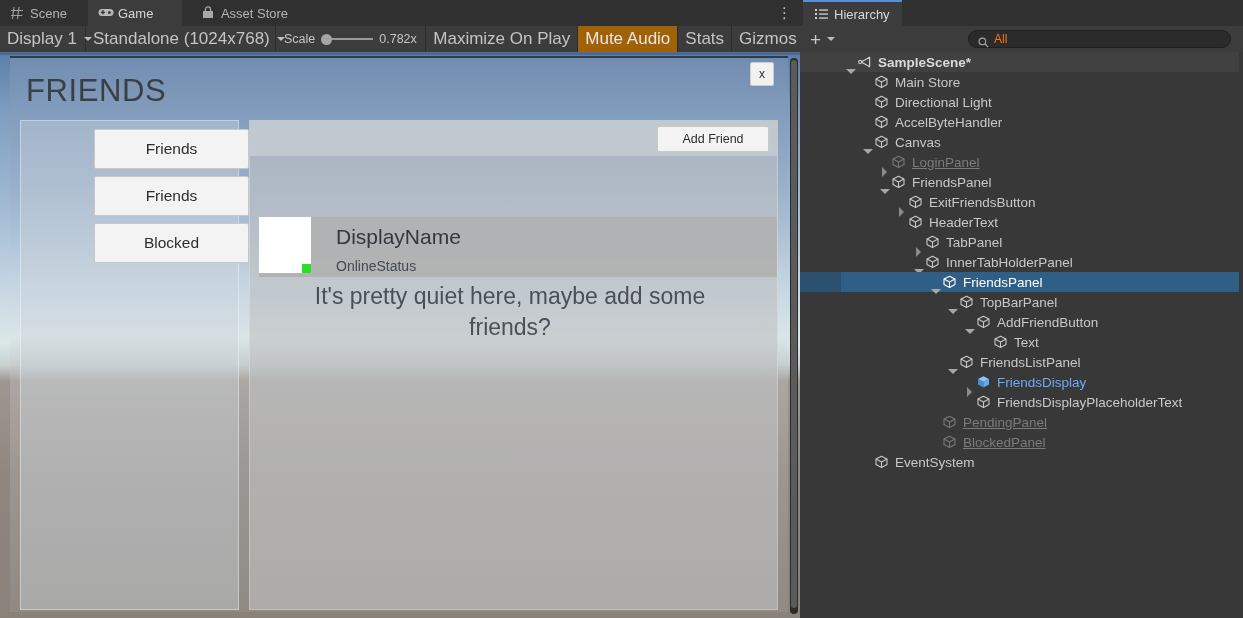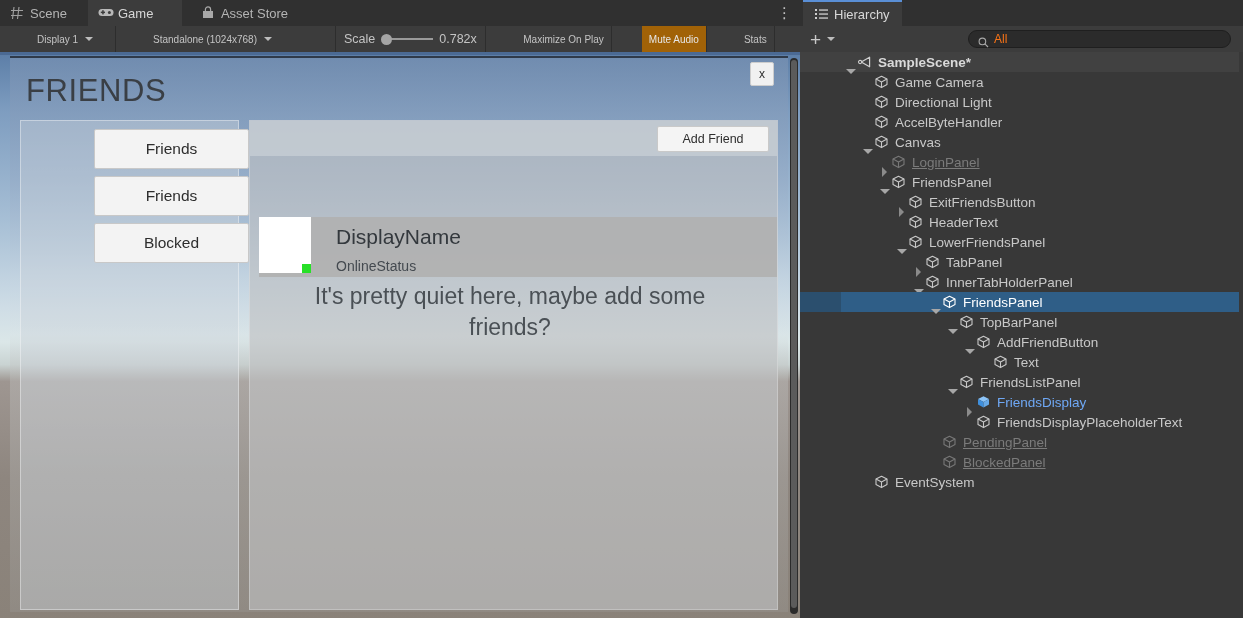--- a/index.html
+++ b/index.html
@@ -12,22 +12,22 @@
   .gamepane{position:absolute;left:0;top:0;width:800px;height:618px;background:#393939;}
 
   .tabstrip{position:absolute;left:0;top:0;width:800px;height:26px;background:#303030;}
   .etab{position:absolute;top:0;height:26px;display:flex;align-items:center;gap:5px;
         padding:0 10px;font-size:13px;color:#b4b4b4;box-sizing:border-box;}
   .etab.active{background:#3c3c3c;color:#d7d7d7;}
   .etab .tabico{display:inline-block;width:15px;height:14px;opacity:.85;}
 
   .gtoolbar{position:absolute;left:0;top:26px;width:800px;height:26px;background:#3c3c3c;
             border-bottom:1px solid #2a2a2a;display:flex;align-items:center;}
-  .tbitem{height:26px;display:flex;align-items:center;padding:0 7px;font-size:10px;
-          color:#c4c4c4;box-sizing:border-box;border-right:1px solid #2d2d2d;white-space:nowrap;margin-left:30px;}
+  .tbitem{height:26px;display:flex;align-items:center;padding:0 7px;font-size:17px;
+          color:#c4c4c4;box-sizing:border-box;border-right:1px solid #2d2d2d;white-space:nowrap;}
   .tbitem.on{background:#a16207;color:#e6e6e6;}
   .caret{display:inline-block;width:0;height:0;margin-left:7px;
          border-left:4px solid transparent;border-right:4px solid transparent;
          border-top:4px solid #bdbdbd;}
   .scalewrap{display:flex;align-items:center;gap:6px;padding:0 8px;height:26px;
              border-right:1px solid #2d2d2d;box-sizing:border-box;}
   .sliderbar{position:relative;width:52px;height:12px;}
   .sliderbar::after{content:"";position:absolute;left:10px;top:5px;width:42px;height:2px;background:#9a9a9a;}
   .sknob{position:absolute;left:0;top:1px;width:11px;height:11px;border-radius:50%;background:#a5a5a5;z-index:2;}
   .scaleval{font-size:12.5px;color:#c4c4c4;width:38px;overflow:hidden;white-space:nowrap;}
@@ -276,21 +276,21 @@
         </div>
         <div class="hrow">
           <span style="flex: 0 0 62px;"></span>
           <span class="twist"></span>
           <span class="gico"><svg width="15" height="14" viewBox="0 0 15 14">
               <g stroke="#c8c8c8" stroke-width="1.1" fill="none" stroke-linejoin="round">
                 <path d="M7.5 1.2 L13 4.1 V9.6 L7.5 12.6 L2 9.6 V4.1 Z"></path>
                 <path d="M2 4.1 L7.5 7 L13 4.1 M7.5 7 V12.6"></path>
               </g>
             </svg></span>
-          <span>Game Camera</span>
+          <span>Main Store</span>
         </div>
         <div class="hrow">
           <span style="flex: 0 0 62px;"></span>
           <span class="twist"></span>
           <span class="gico"><svg width="15" height="14" viewBox="0 0 15 14">
               <g stroke="#c8c8c8" stroke-width="1.1" fill="none" stroke-linejoin="round">
                 <path d="M7.5 1.2 L13 4.1 V9.6 L7.5 12.6 L2 9.6 V4.1 Z"></path>
                 <path d="M2 4.1 L7.5 7 L13 4.1 M7.5 7 V12.6"></path>
               </g>
             </svg></span>
@@ -354,31 +354,20 @@
         <div class="hrow">
           <span style="flex: 0 0 96px;"></span>
           <span class="twist"></span>
           <span class="gico"><svg width="15" height="14" viewBox="0 0 15 14">
               <g stroke="#c8c8c8" stroke-width="1.1" fill="none" stroke-linejoin="round">
                 <path d="M7.5 1.2 L13 4.1 V9.6 L7.5 12.6 L2 9.6 V4.1 Z"></path>
                 <path d="M2 4.1 L7.5 7 L13 4.1 M7.5 7 V12.6"></path>
               </g>
             </svg></span>
           <span>HeaderText</span>
-        </div>
-        <div class="hrow">
-          <span style="flex: 0 0 96px;"></span>
-          <span class="twist down"></span>
-          <span class="gico"><svg width="15" height="14" viewBox="0 0 15 14">
-              <g stroke="#c8c8c8" stroke-width="1.1" fill="none" stroke-linejoin="round">
-                <path d="M7.5 1.2 L13 4.1 V9.6 L7.5 12.6 L2 9.6 V4.1 Z"></path>
-                <path d="M2 4.1 L7.5 7 L13 4.1 M7.5 7 V12.6"></path>
-              </g>
-            </svg></span>
-          <span>LowerFriendsPanel</span>
         </div>
         <div class="hrow">
           <span style="flex: 0 0 113px;"></span>
           <span class="twist right"></span>
           <span class="gico"><svg width="15" height="14" viewBox="0 0 15 14">
               <g stroke="#c8c8c8" stroke-width="1.1" fill="none" stroke-linejoin="round">
                 <path d="M7.5 1.2 L13 4.1 V9.6 L7.5 12.6 L2 9.6 V4.1 Z"></path>
                 <path d="M2 4.1 L7.5 7 L13 4.1 M7.5 7 V12.6"></path>
               </g>
             </svg></span>

